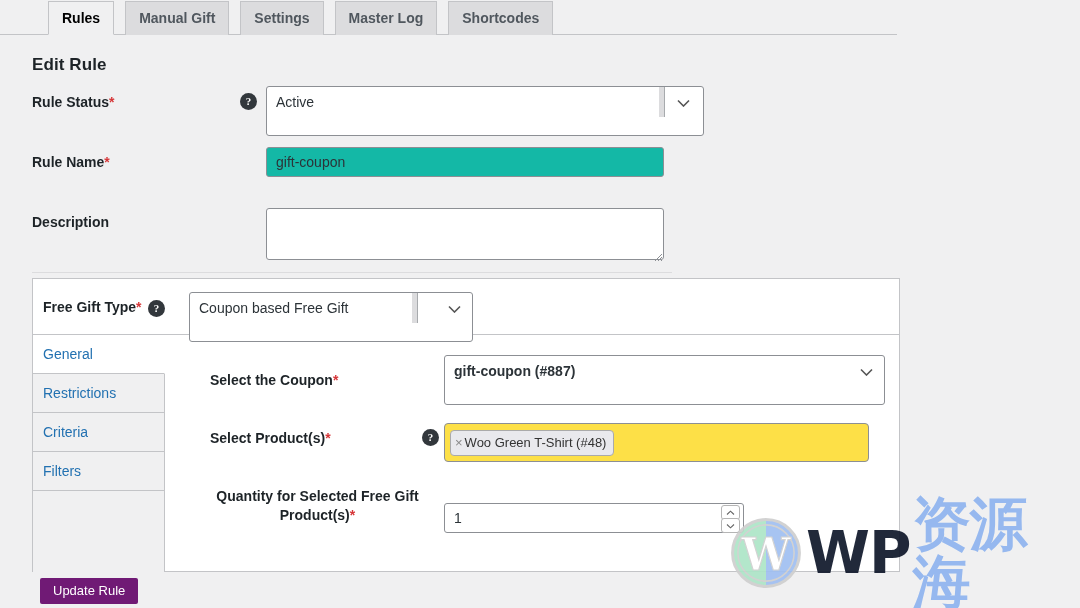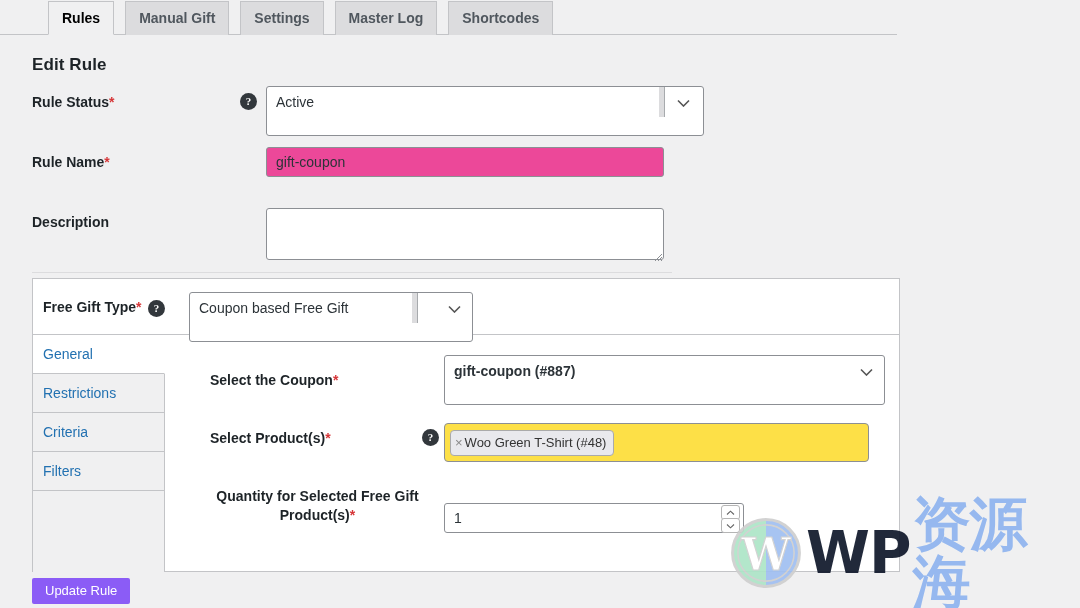--- a/index.html
+++ b/index.html
@@ -104,21 +104,21 @@
   input[type="text"], select, textarea {
     font-family: "Liberation Sans", sans-serif;
     font-size: 14px;
     color: #2c3338;
     box-sizing: border-box;
   }
 
   .ctl-input {
     position: absolute;
     height: 30px;
-    background: #ec4899;
+    background: #14b8a6;
     border: 1px solid #8c8f94;
     border-radius: 3px;
     padding: 0 9px;
     line-height: 28px;
     outline: none;
   }
   .ctl-select {
     position: absolute;
     height: 32px;
     background: #fff;
@@ -296,24 +296,24 @@
     cursor: pointer;
     display: flex;
     align-items: center;
     justify-content: center;
   }
   .spin svg { display: block; }
 
   
   .submit-btn {
     position: absolute;
-    left: 32px;
+    left: 40px;
     top: 578px;
     height: 26px;
-    background: #8b5cf6;
+    background: #701a75;
     color: #fff;
     font-size: 13px;
     font-family: "Liberation Sans", sans-serif;
     border: none;
     border-radius: 2px;
     padding: 0 13px;
     cursor: pointer;
     line-height: 26px;
   }
 

